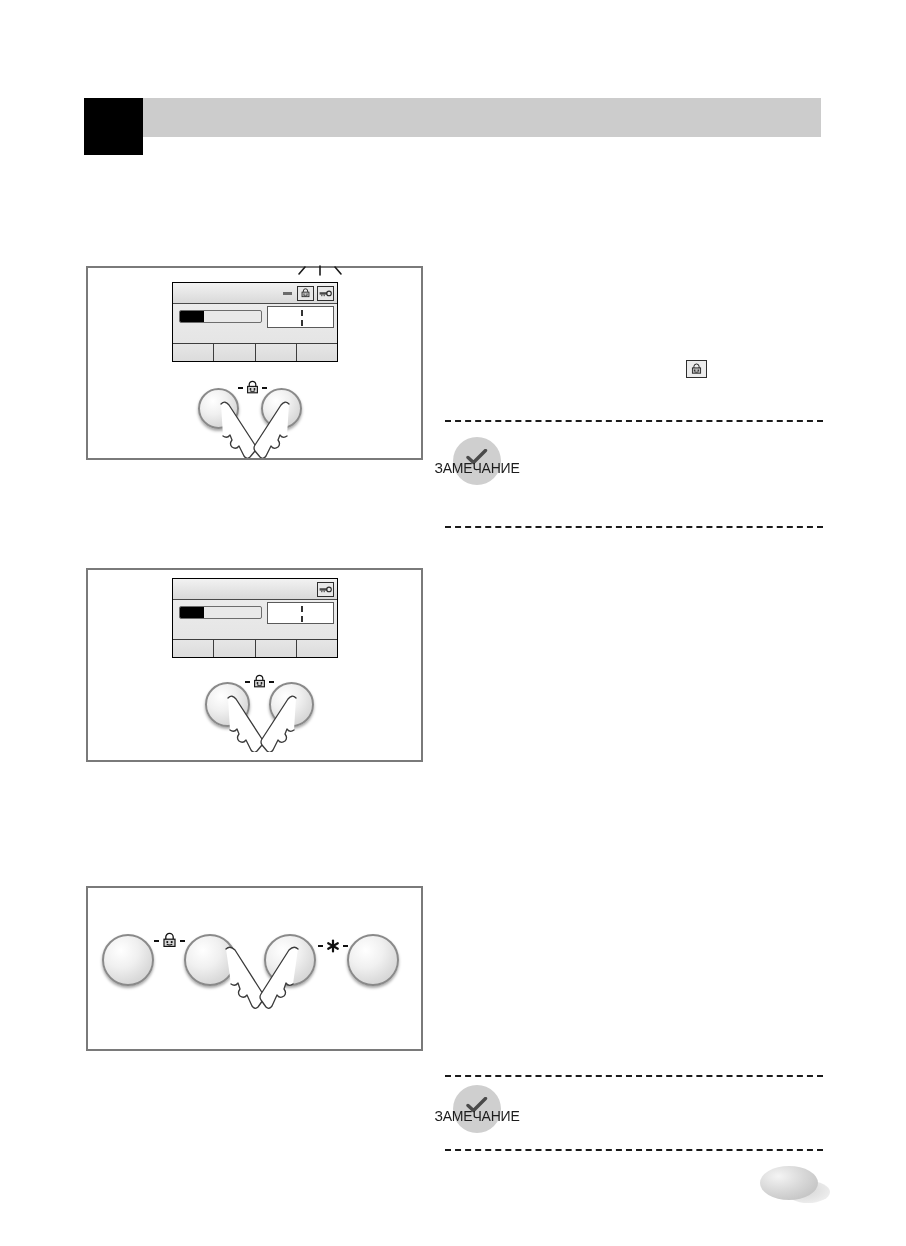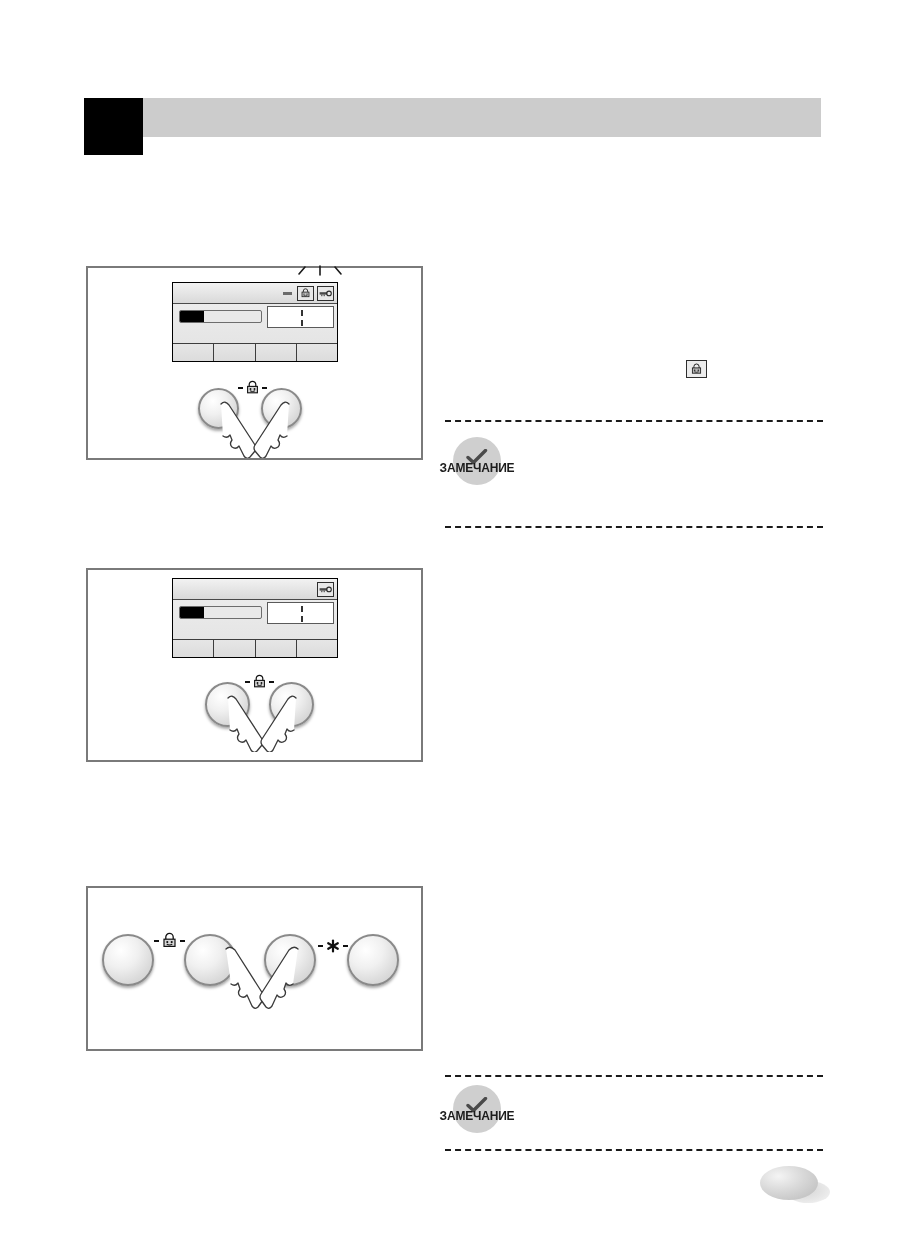--- a/index.html
+++ b/index.html
@@ -131,21 +131,21 @@
     border-top:2px dashed #1a1a1a;
   }
   .note-badge{
     position:absolute;left:8px;width:48px;height:48px;border-radius:50%;
     background:#cfcfcf;display:flex;flex-direction:column;
     align-items:center;justify-content:center;
   }
   .note-badge .check{margin-bottom:-2px;}
   .note-badge .check svg{display:block;}
   .note-badge .note-word{
-    font-size:12px;font-weight:bold;color:#1c1c1c;
+    font-size:14px;font-weight:normal;color:#1c1c1c;
     letter-spacing:-0.2px;line-height:10px;
   }
 
   
   .page-blob{
     position:absolute;left:760px;top:1166px;width:58px;height:34px;
     border-radius:50%;
     background:radial-gradient(ellipse at 32% 30%,#f4f4f4 0%,#d8d8d8 45%,#b9b9b9 100%);
   }
   .page-blob-shadow{

